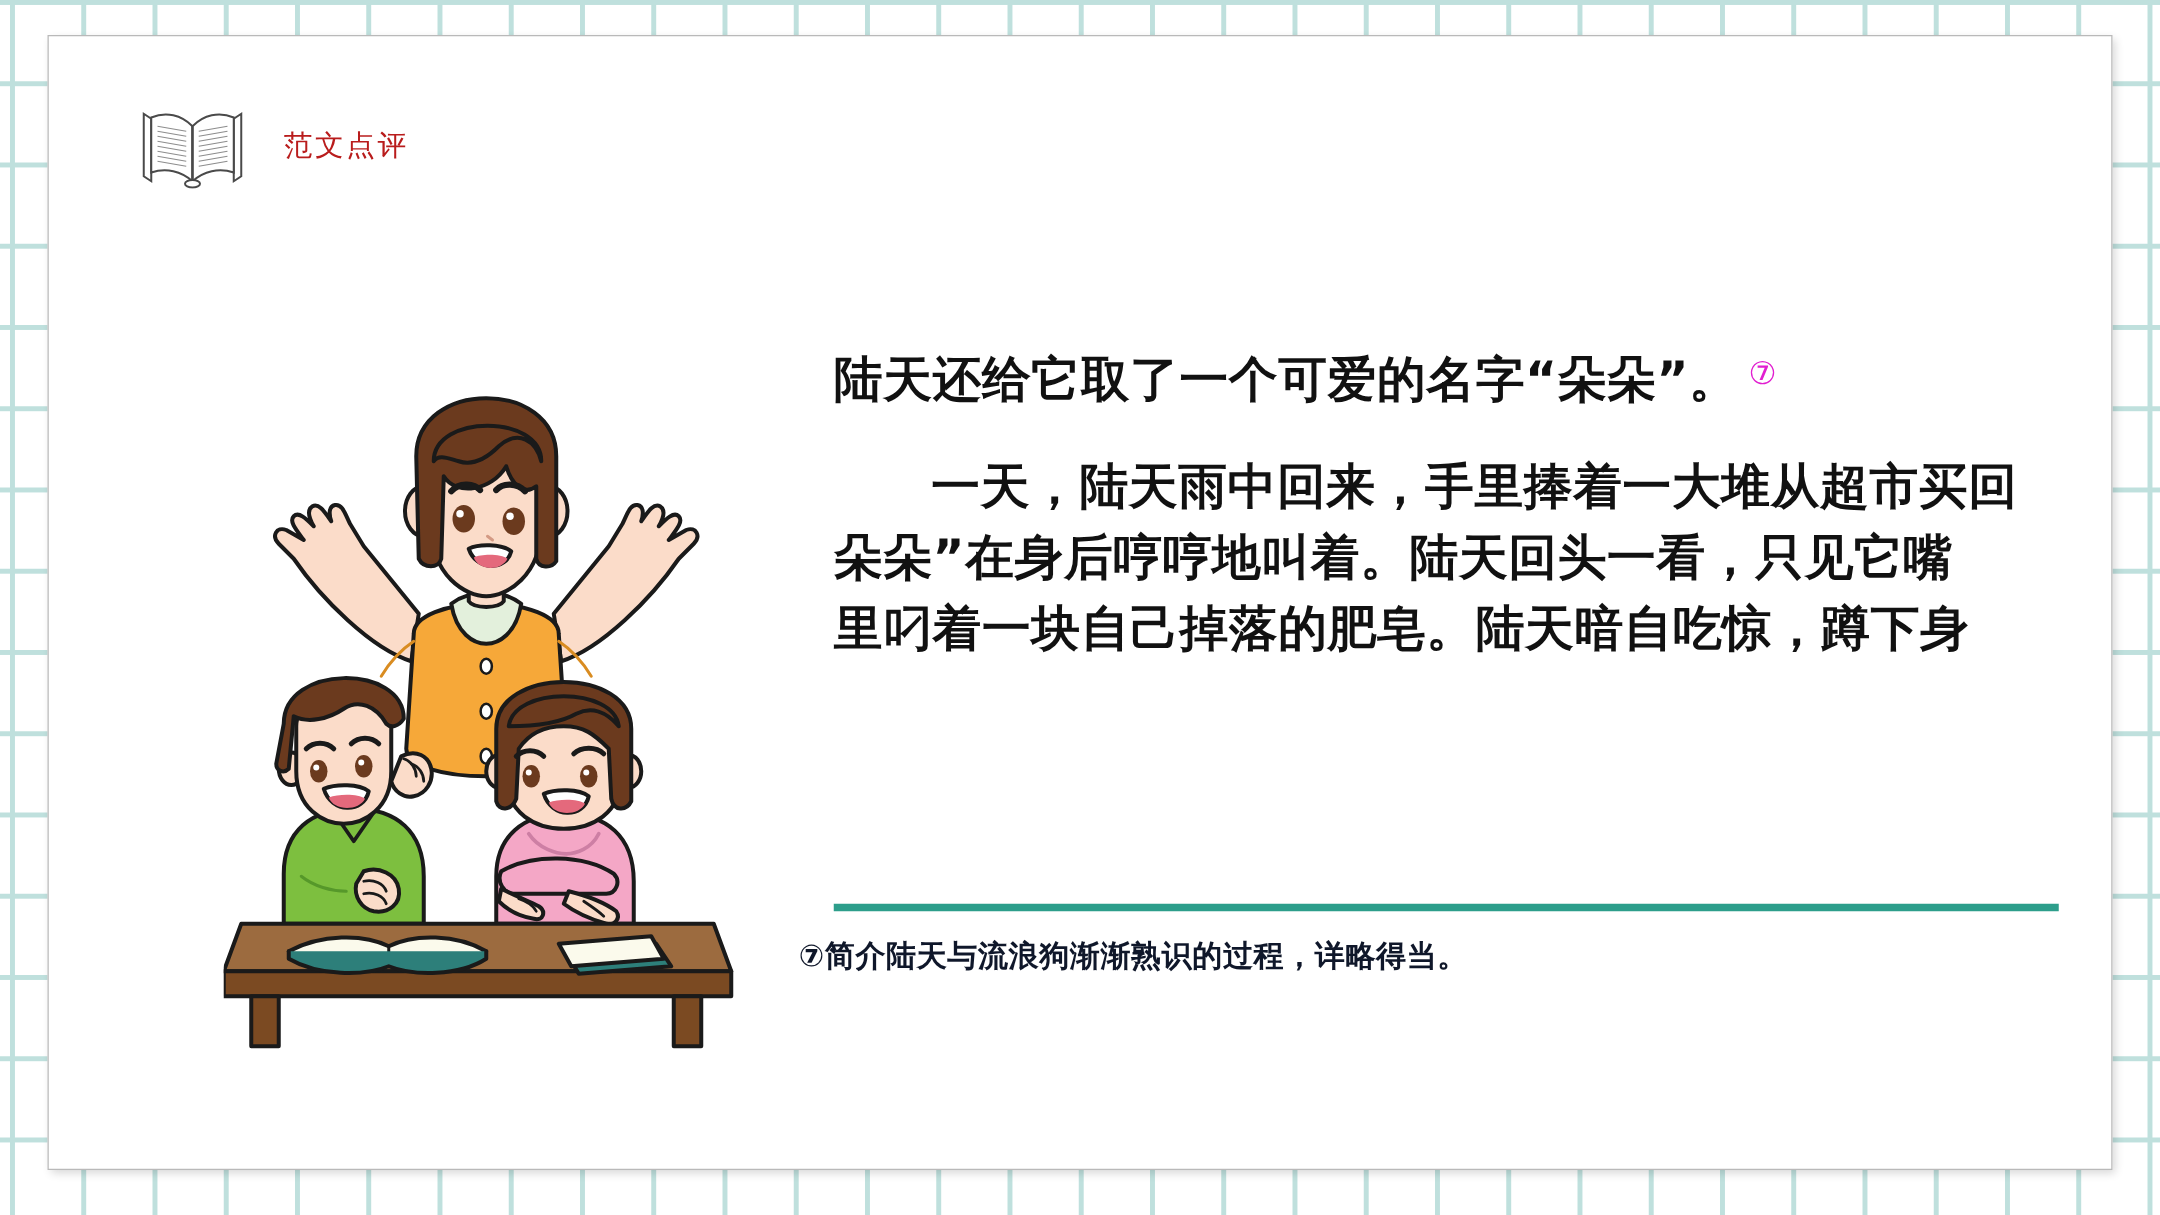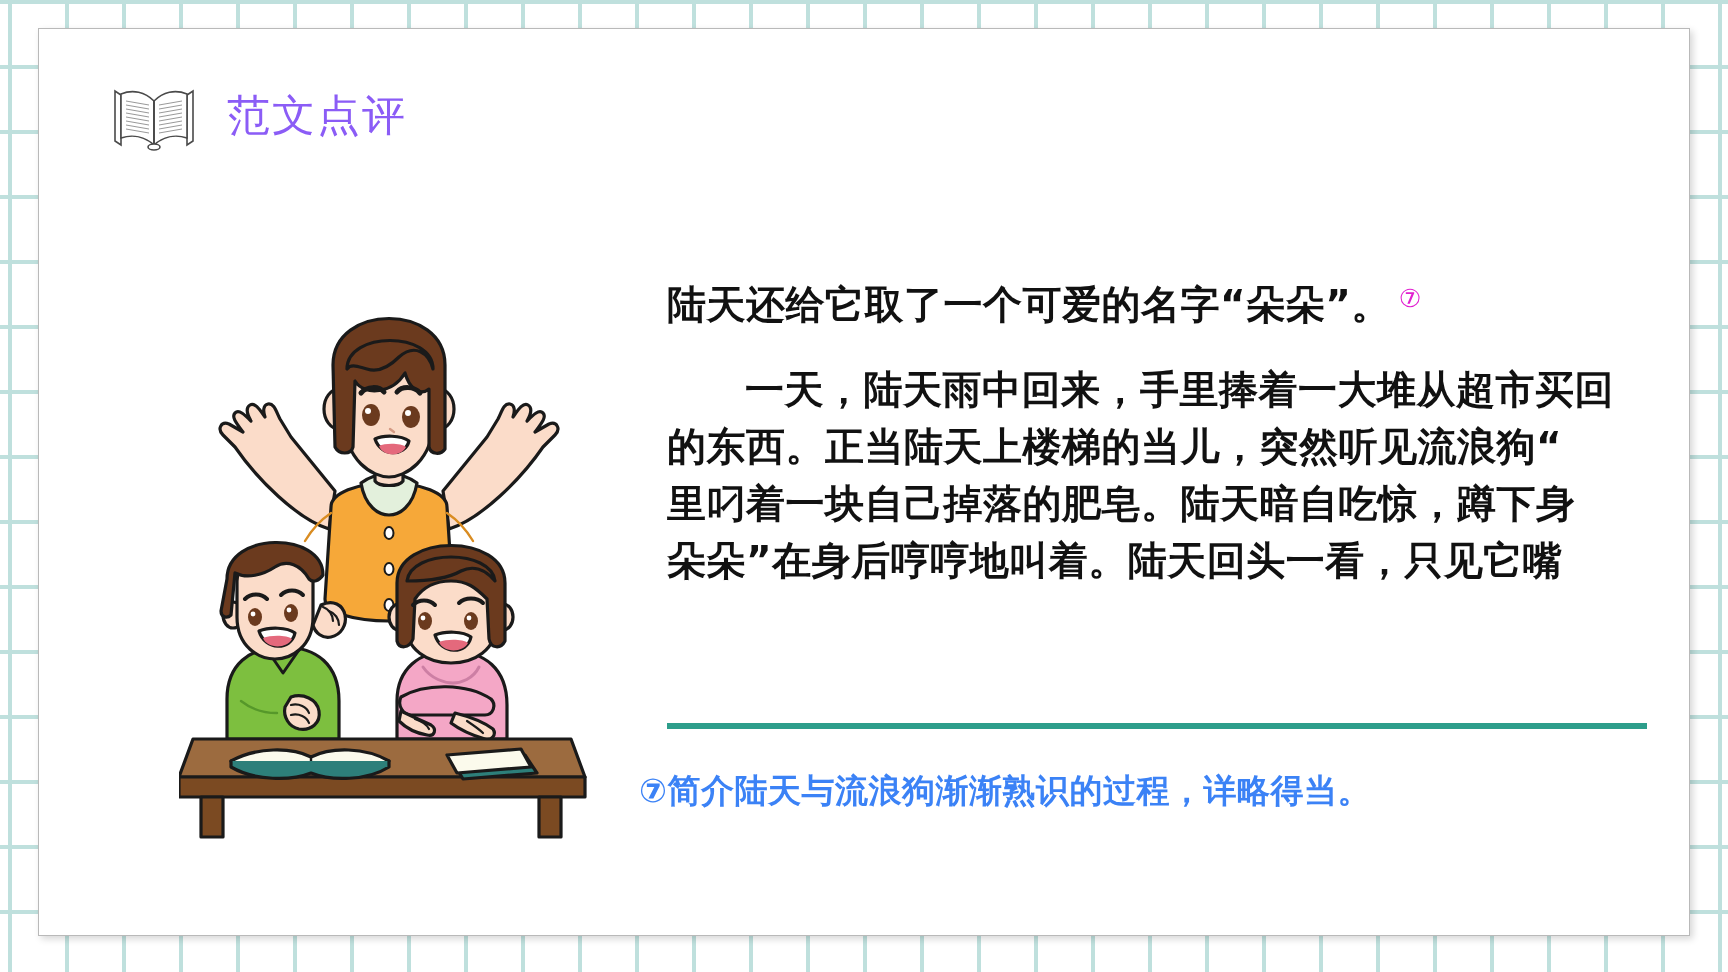--- a/index.html
+++ b/index.html
@@ -44,22 +44,22 @@
   #header {
     position: absolute;
     left: 68px;
     top: 52px;
     display: flex;
     align-items: center;
     gap: 26px;
   }
   #book-icon { width: 94px; height: 70px; display:block; }
   #header-title {
-    font-size: 43px;
-    color: #8b5cf6;
+    font-size: 23px;
+    color: #b91c1c;
     letter-spacing: 2px;
     white-space: nowrap;
   }
 
   
   #illustration {
     position: absolute;
     left: 140px;
     top: 240px;
     width: 420px;
@@ -105,26 +105,26 @@
     top: 694px;
     width: 980px;
     height: 6px;
     background: #2d9e8b;
   }
 
   
   #annotation {
     position: absolute;
     left: 600px;
-    top: 740px;
+    top: 720px;
     width: 1020px;
     font-family: "DejaVu Sans", "Liberation Sans", sans-serif;
     font-weight: bold;
-    font-size: 33px;
-    color: #3b82f6;
+    font-size: 24px;
+    color: #0f172a;
     letter-spacing: 0.5px;
     white-space: nowrap;
   }
 </style>
 </head>
 <body>
 
 <div id="slide">
 
   <div id="card">
@@ -303,23 +303,22 @@
           <path d="M268 486 L342 480 L352 498 L278 504 Z" fill="#fbfaec"></path>
         </g>
       </svg>
     </div>
 
     <div id="text-col">
       <div class="body-line" id="line-first">
         <span>陆天还给它取了一个可爱的名字“朵朵”。</span><span id="marker-7">⑦</span>
       </div>
       <div class="body-line indent">一天，陆天雨中回来，手里捧着一大堆从超市买回</div>
-      <div class="body-line">的东西。正当陆天上楼梯的当儿，突然听见流浪狗“</div>
+      <div class="body-line">朵朵”在身后哼哼地叫着。陆天回头一看，只见它嘴</div>
       <div class="body-line">里叼着一块自己掉落的肥皂。陆天暗自吃惊，蹲下身</div>
-      <div class="body-line">朵朵”在身后哼哼地叫着。陆天回头一看，只见它嘴</div>
     </div>
 
     <div id="divider"></div>
 
     <div id="annotation">⑦简介陆天与流浪狗渐渐熟识的过程，详略得当。</div>
 
   </div>
 </div>
 
 </body></html>

